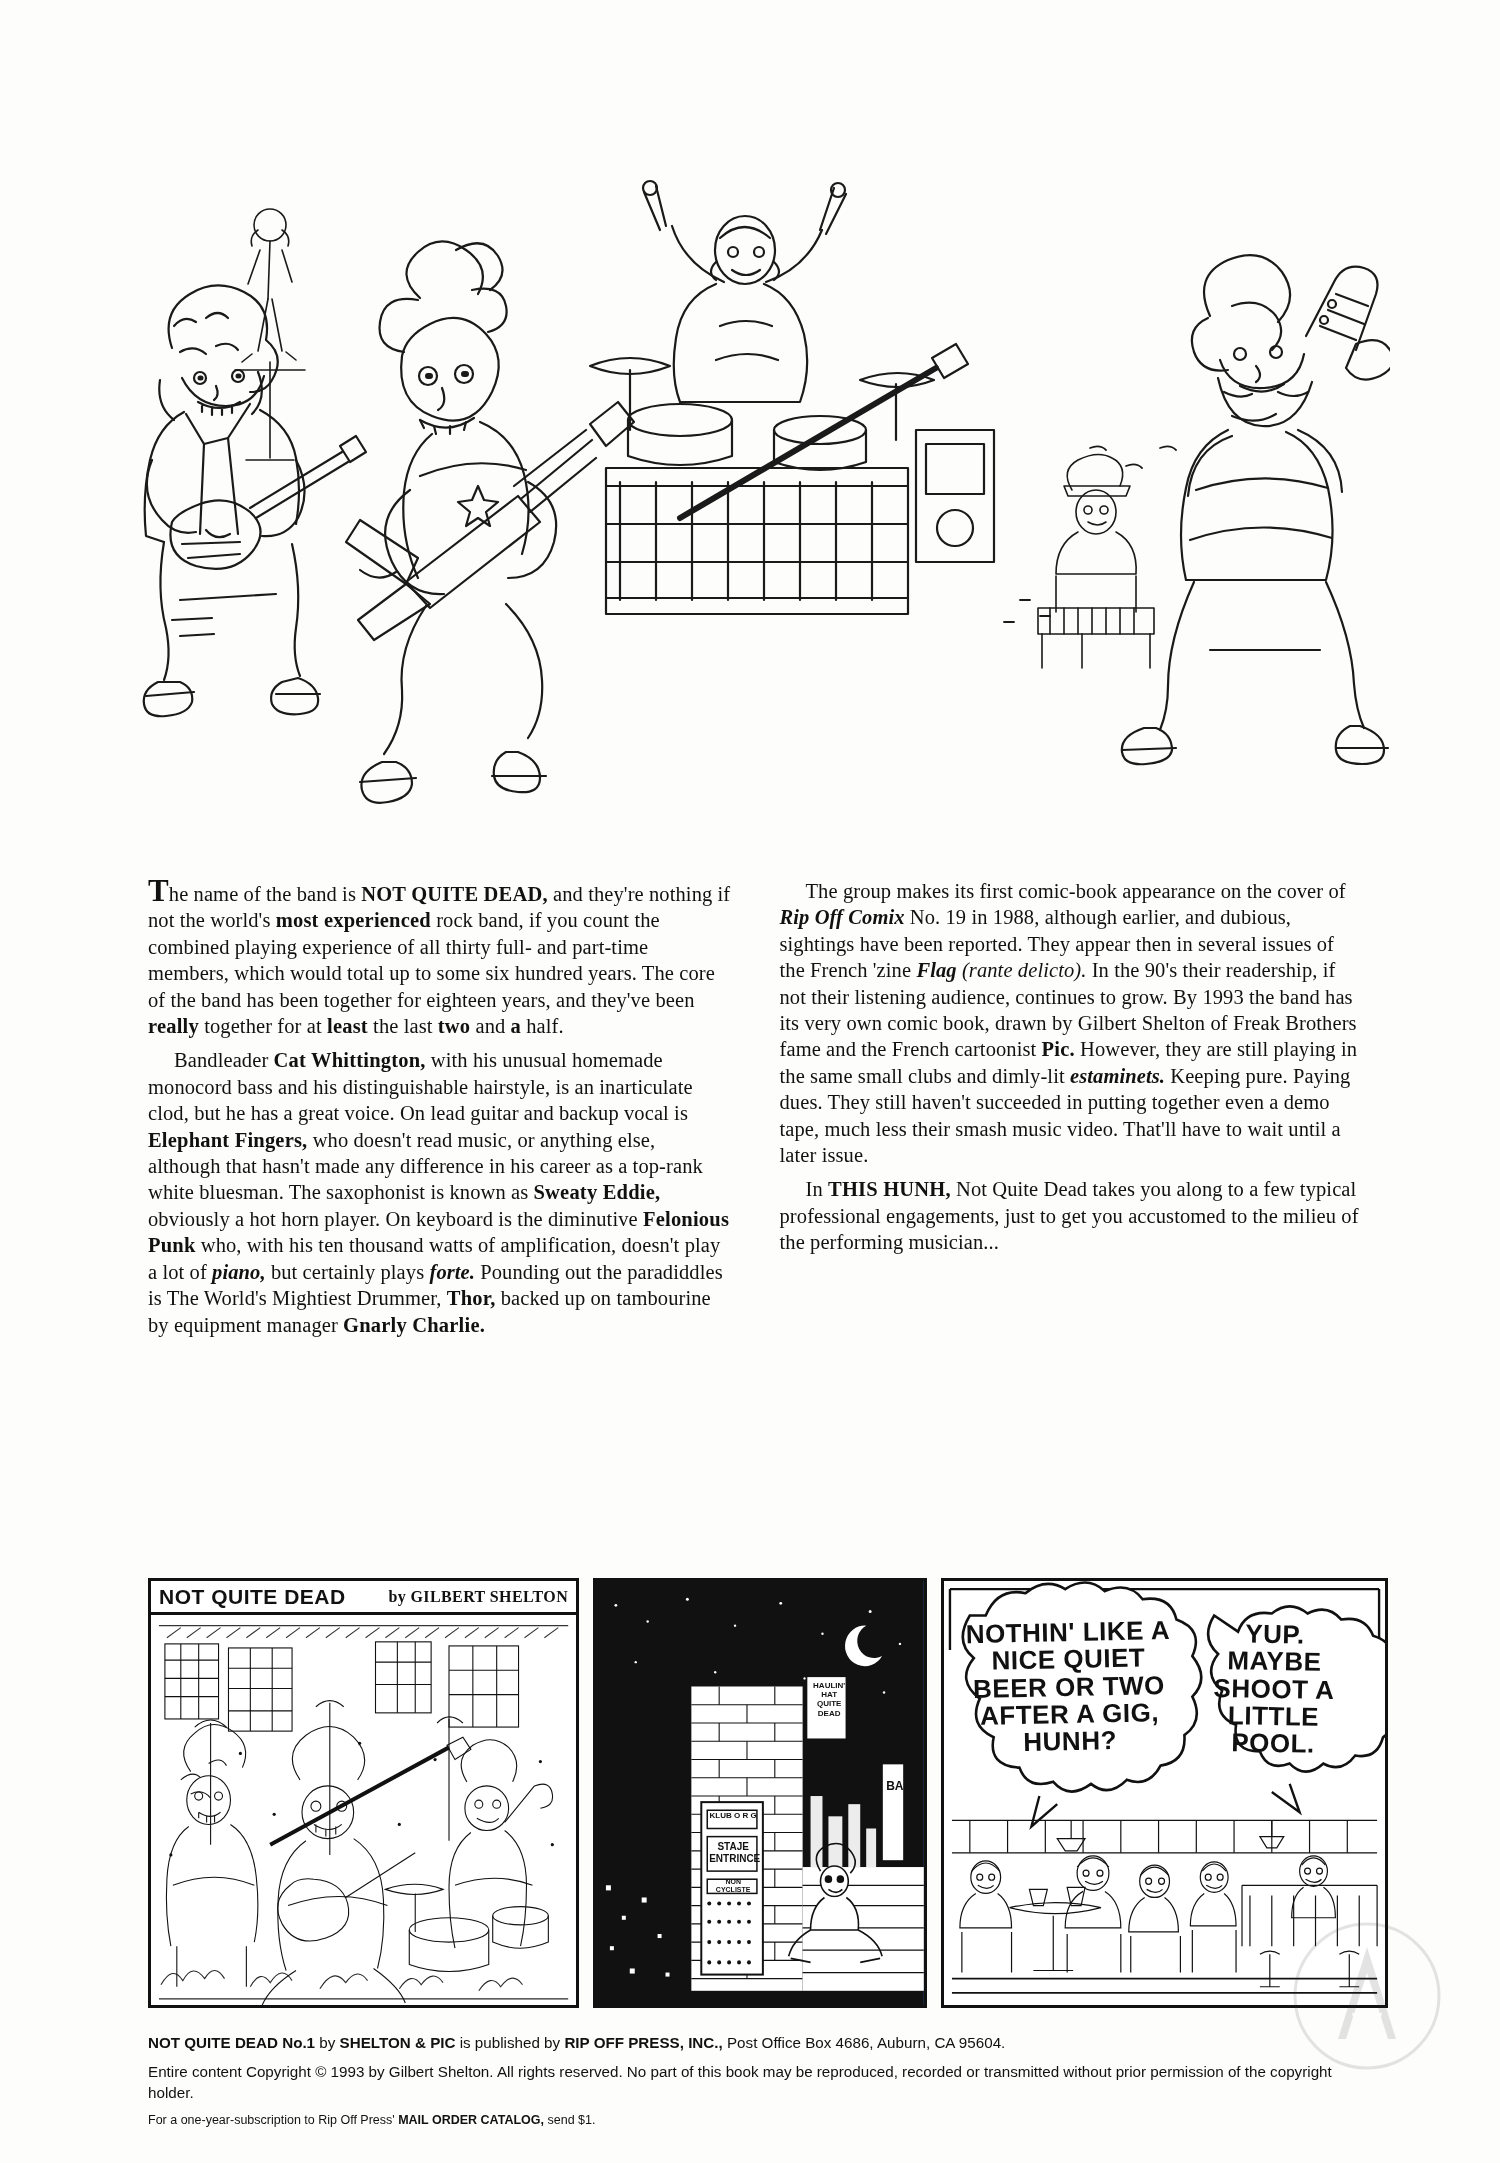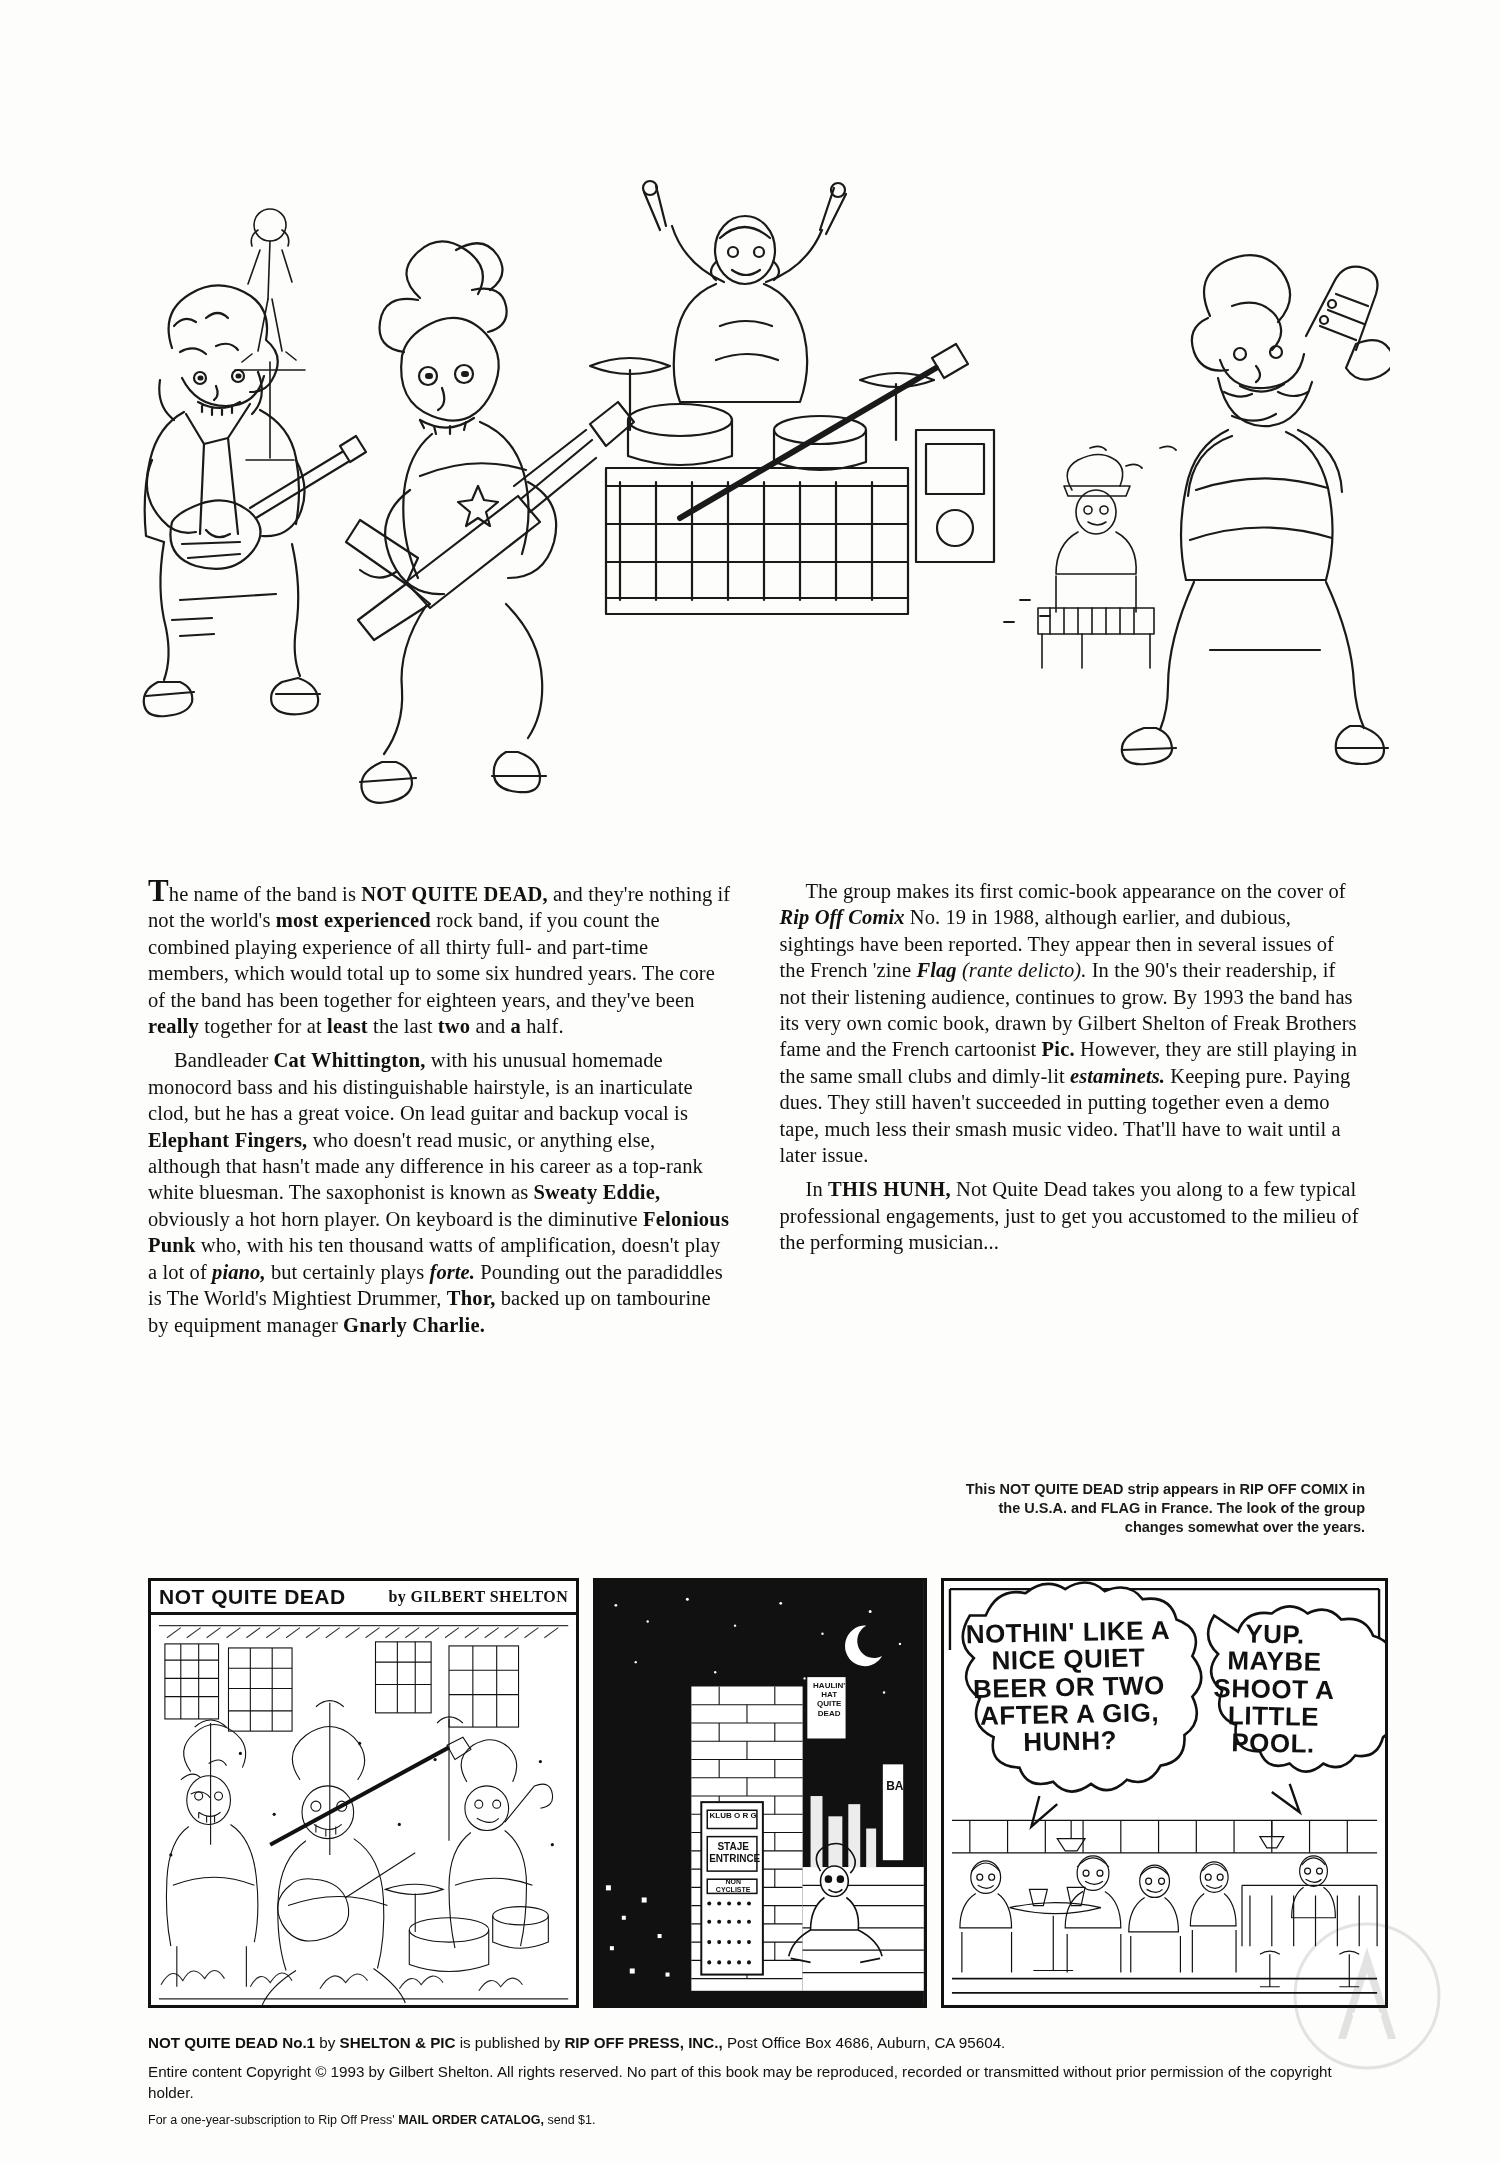--- a/index.html
+++ b/index.html
@@ -82,21 +82,21 @@
     position: absolute;
     left: 148px;
     top: 1578px;
     width: 1240px;
     height: 430px;
     display: flex;
     gap: 14px;
   }
   .panel {
     border: 3px solid #111;
-    background: #4d7c0f;
+    background: #3b82f6;
     position: relative;
     overflow: hidden;
   }
   .panel-1 { width: 428px; }
   .panel-2 { width: 330px; }
   .panel-3 { width: 444px; }
   .panel svg { display:block; width:100%; height:100%; }
 
   .panel-title-bar {
     position: absolute;
@@ -380,21 +380,20 @@
     <div class="col">
       <p><span class="dropcap">T</span>he name of the band is <b class="nm">NOT QUITE DEAD,</b> and they're nothing if not the world's <b class="nm">most experienced</b> rock band, if you count the combined playing experience of all thirty full- and part-time members, which would total up to some six hundred years. The core of the band has been together for eighteen years, and they've been <b class="nm">really</b> together for at <b class="nm">least</b> the last <b class="nm">two</b> and <b class="nm">a</b> half.</p>
       <p class="indent">Bandleader <b class="nm">Cat Whittington,</b> with his unusual homemade monocord bass and his distinguishable hairstyle, is an inarticulate clod, but he has a great voice. On lead guitar and backup vocal is <b class="nm">Elephant Fingers,</b> who doesn't read music, or anything else, although that hasn't made any difference in his career as a top-rank white bluesman. The saxophonist is known as <b class="nm">Sweaty Eddie,</b> obviously a hot horn player. On keyboard is the diminutive <b class="nm">Felonious Punk</b> who, with his ten thousand watts of amplification, doesn't play a lot of <b class="bi">piano,</b> but certainly plays <b class="bi">forte.</b> Pounding out the paradiddles is The World's Mightiest Drummer, <b class="nm">Thor,</b> backed up on tambourine by equipment manager <b class="nm">Gnarly Charlie.</b></p>
     </div>
     <div class="col">
       <p class="indent">The group makes its first comic-book appearance on the cover of <b class="bi">Rip Off Comix</b> No. 19 in 1988, although earlier, and dubious, sightings have been reported. They appear then in several issues of the French 'zine <b class="bi">Flag</b> <i class="it">(rante delicto).</i> In the 90's their readership, if not their listening audience, continues to grow. By 1993 the band has its very own comic book, drawn by Gilbert Shelton of Freak Brothers fame and the French cartoonist <b class="nm">Pic.</b> However, they are still playing in the same small clubs and dimly-lit <b class="bi">estaminets.</b> Keeping pure. Paying dues. They still haven't succeeded in putting together even a demo tape, much less their smash music video. That'll have to wait until a later issue.</p>
       <p class="indent">In <b class="nm">THIS HUNH,</b> Not Quite Dead takes you along to a few typical professional engagements, just to get you accustomed to the milieu of the performing musician...</p>
     </div>
   </div>
 
-  <div class="credit-note">This NOT QUITE DEAD strip appears in RIP OFF COMIX in the U.S.A. and FLAG in France. The look of the group changes somewhat over the years.</div>
 
   <div class="strip">
 
     <div class="panel panel-1">
       <svg viewBox="0 0 428 418" preserveAspectRatio="none" xmlns="http://www.w3.org/2000/svg" aria-hidden="true">
         <rect x="0" y="0" width="428" height="418" fill="#ffffff"></rect>
         <g stroke="#111" stroke-width="1.1" fill="none">
 
           <g opacity="0.85">
             <path d="M8 44 l412 0"></path>

